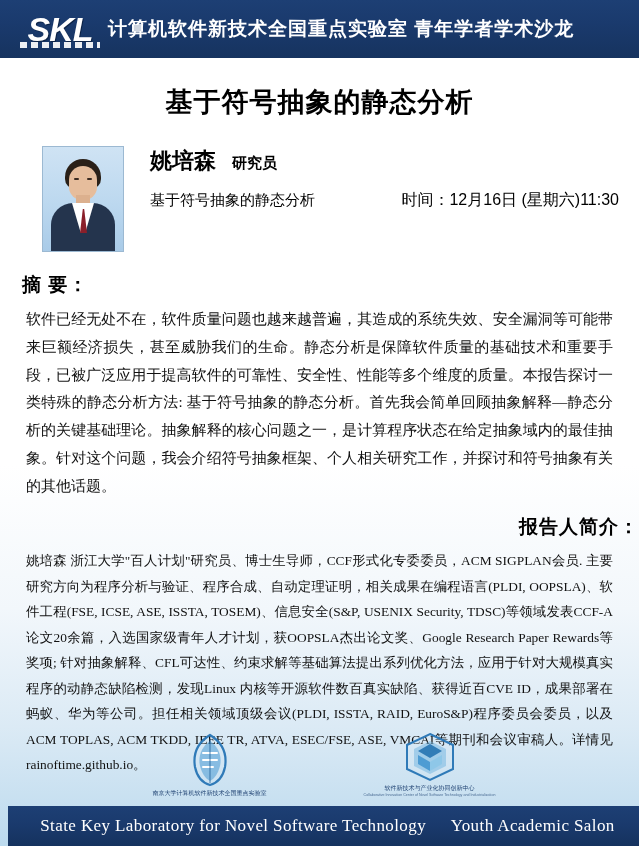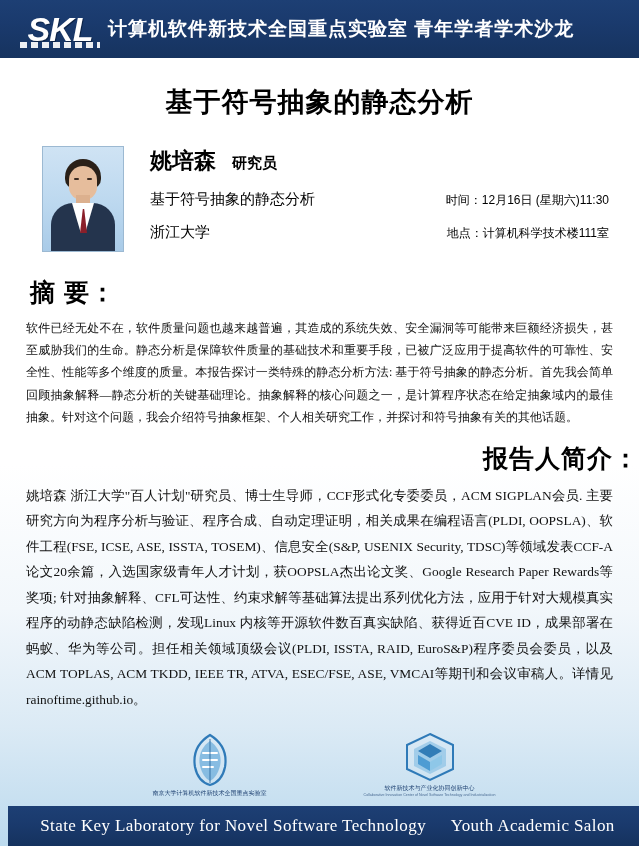--- a/index.html
+++ b/index.html
@@ -83,21 +83,21 @@
     color: #000000;
     margin-top: 26px;
     letter-spacing: 1px;
   }
 
   
   .speaker-block {
     display: flex;
     margin-top: 26px;
     padding-left: 42px;
-    padding-right: 30px;
+    padding-right: 20px;
     box-sizing: border-box;
   }
   .photo {
     width: 80px;
     height: 104px;
     flex: 0 0 auto;
     background: linear-gradient(to bottom, #cfe3f4 0%, #bcd8ef 55%, #a9cbe8 100%);
     border: 1px solid #9cb9d2;
     position: relative;
     overflow: hidden;
@@ -189,41 +189,41 @@
     color: #000;
     margin-left: 12px;
   }
   .speaker-affil {
     font-family: "Liberation Sans", sans-serif;
     font-size: 15px;
     color: #000;
   }
   .meta-text {
     font-family: "Liberation Sans", sans-serif;
-    font-size: 12px;
+    font-size: 16px;
     color: #000;
     white-space: nowrap;
   }
 
   
   .section-head {
     font-family: "Liberation Sans", sans-serif;
-    font-size: 25px;
-    font-weight: bold;
-    color: #000;
-    margin: 18px 0 8px 30px;
+    font-size: 19px;
+    font-weight: bold;
+    color: #000;
+    margin: 18px 0 8px 22px;
     letter-spacing: 1px;
   }
   .section-head.abstract { margin-top: 20px; }
   .section-head.bio { margin-top: 14px; text-align: right; }
 
   .body-text {
     margin: 0 26px 0 26px;
     font-family: "Liberation Serif", serif;
-    font-size: 12px;
+    font-size: 15px;
     line-height: 1.85;
     color: #111;
     text-align: justify;
     text-justify: inter-ideograph;
   }
   .bio-text {
     font-size: 13.4px;
     line-height: 1.9;
   }
 
@@ -315,24 +315,20 @@
       <div class="speaker-row">
         <div>
           <span class="speaker-name">姚培森</span>
           <span class="speaker-role">研究员</span>
         </div>
       </div>
       <div class="speaker-row">
         <span class="speaker-affil">基于符号抽象的静态分析</span>
         <span class="meta-text">时间：12月16日 (星期六)11:30</span>
       </div>
-      <div class="speaker-row">
-        <span class="speaker-affil">浙江大学</span>
-        <span class="meta-text">地点：计算机科学技术楼111室</span>
-      </div>
     </div>
   </div>
 
   <div class="section-head abstract">摘 要：</div>
   <div class="body-text">软件已经无处不在，软件质量问题也越来越普遍，其造成的系统失效、安全漏洞等可能带来巨额经济损失，甚至威胁我们的生命。静态分析是保障软件质量的基础技术和重要手段，已被广泛应用于提高软件的可靠性、安全性、性能等多个维度的质量。本报告探讨一类特殊的静态分析方法: 基于符号抽象的静态分析。首先我会简单回顾抽象解释—静态分析的关键基础理论。抽象解释的核心问题之一，是计算程序状态在给定抽象域内的最佳抽象。针对这个问题，我会介绍符号抽象框架、个人相关研究工作，并探讨和符号抽象有关的其他话题。</div>
 
   <div class="section-head bio">报告人简介：</div>
   <div class="body-text bio-text">姚培森 浙江大学"百人计划"研究员、博士生导师，CCF形式化专委委员，ACM SIGPLAN会员. 主要研究方向为程序分析与验证、程序合成、自动定理证明，相关成果在编程语言(PLDI, OOPSLA)、软件工程(FSE, ICSE, ASE, ISSTA, TOSEM)、信息安全(S&amp;P, USENIX Security, TDSC)等领域发表CCF-A论文20余篇，入选国家级青年人才计划，获OOPSLA杰出论文奖、Google Research Paper Rewards等奖项; 针对抽象解释、CFL可达性、约束求解等基础算法提出系列优化方法，应用于针对大规模真实程序的动静态缺陷检测，发现Linux 内核等开源软件数百真实缺陷、获得近百CVE ID，成果部署在蚂蚁、华为等公司。担任相关领域顶级会议(PLDI, ISSTA, RAID, EuroS&amp;P)程序委员会委员，以及ACM TOPLAS, ACM TKDD, IEEE TR, ATVA, ESEC/FSE, ASE, VMCAI等期刊和会议审稿人。详情见rainoftime.github.io。</div>
 
   <div class="bottom-logos">

